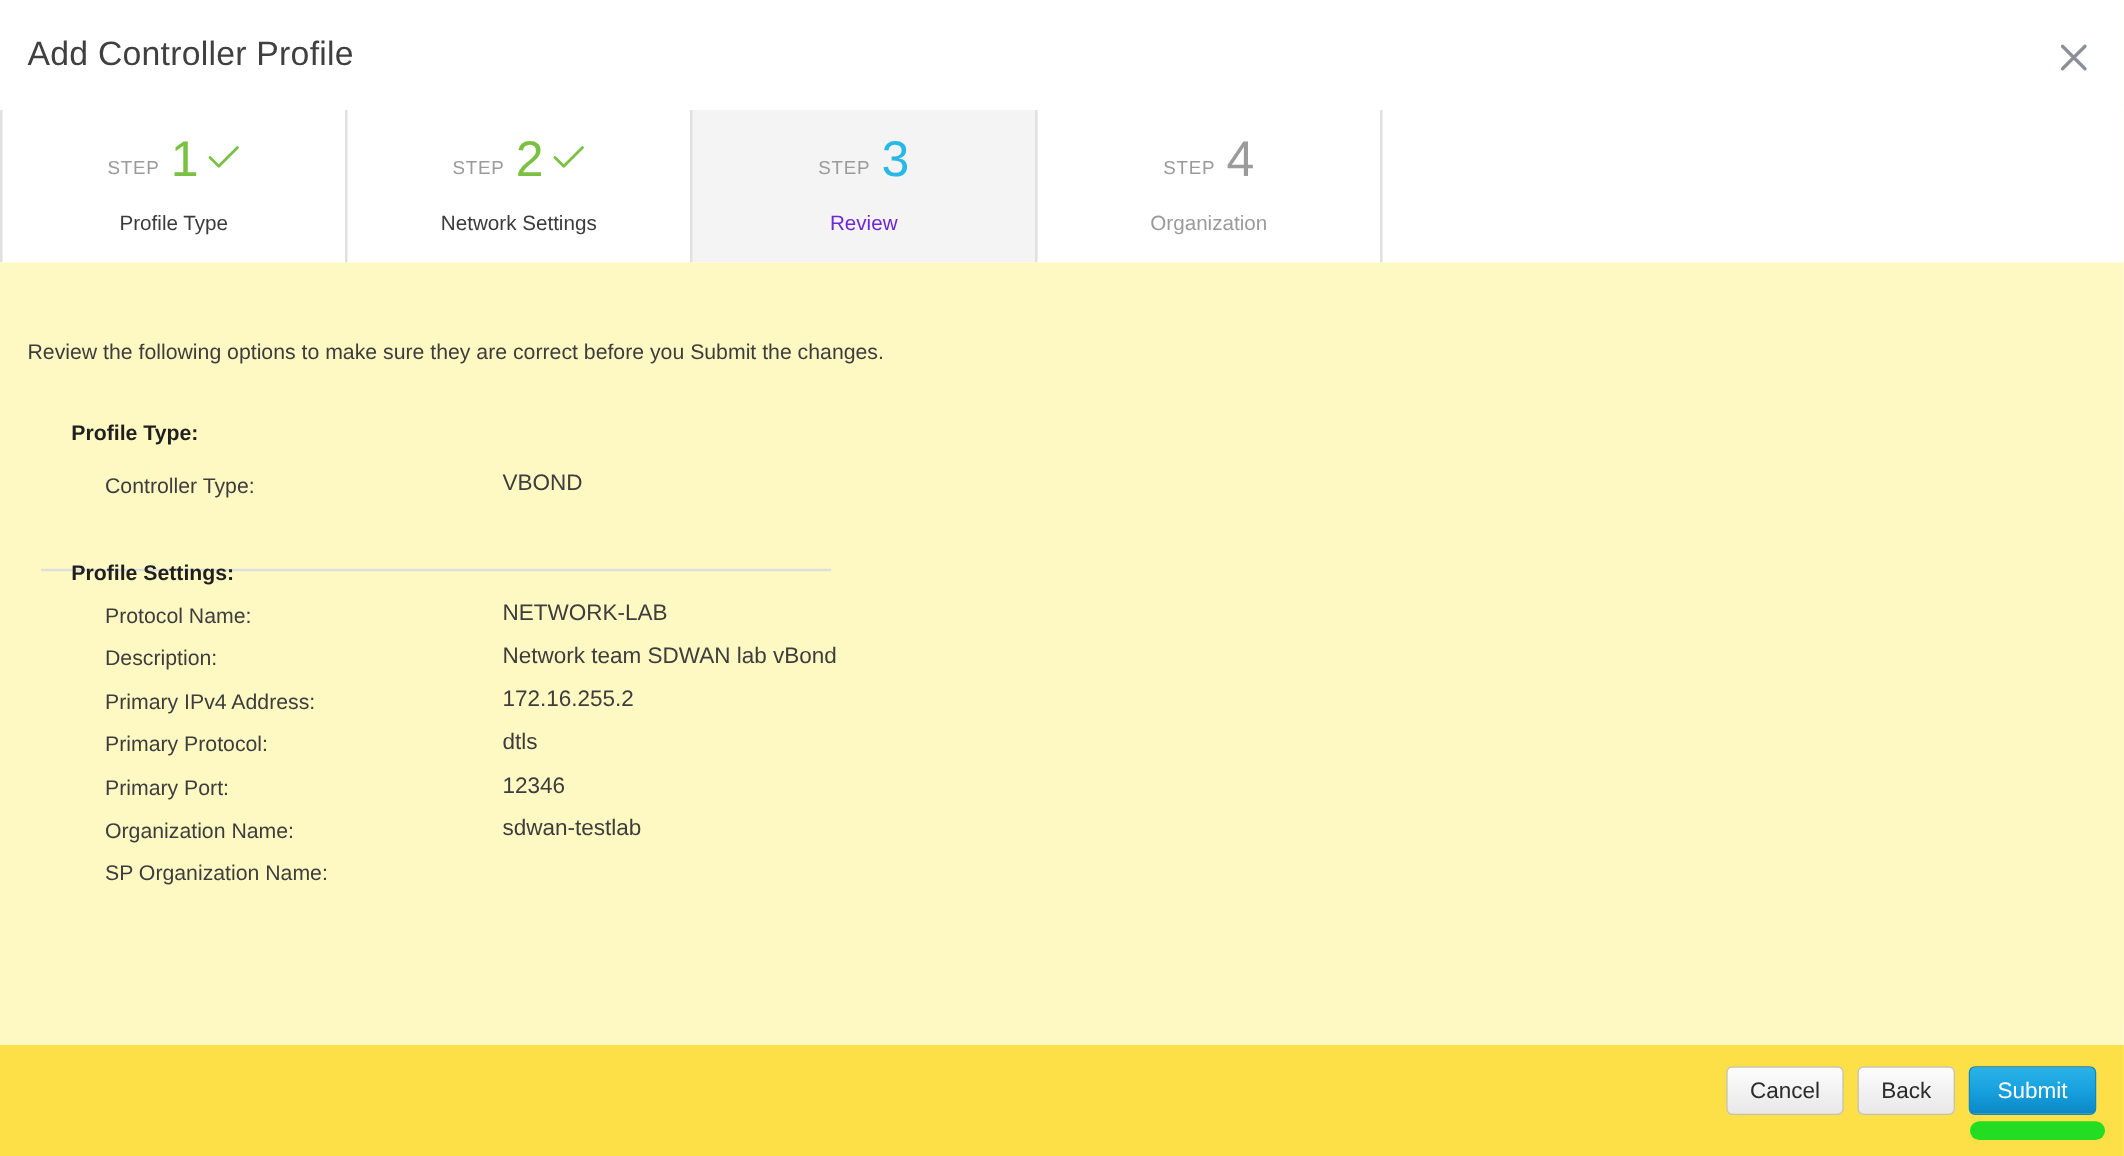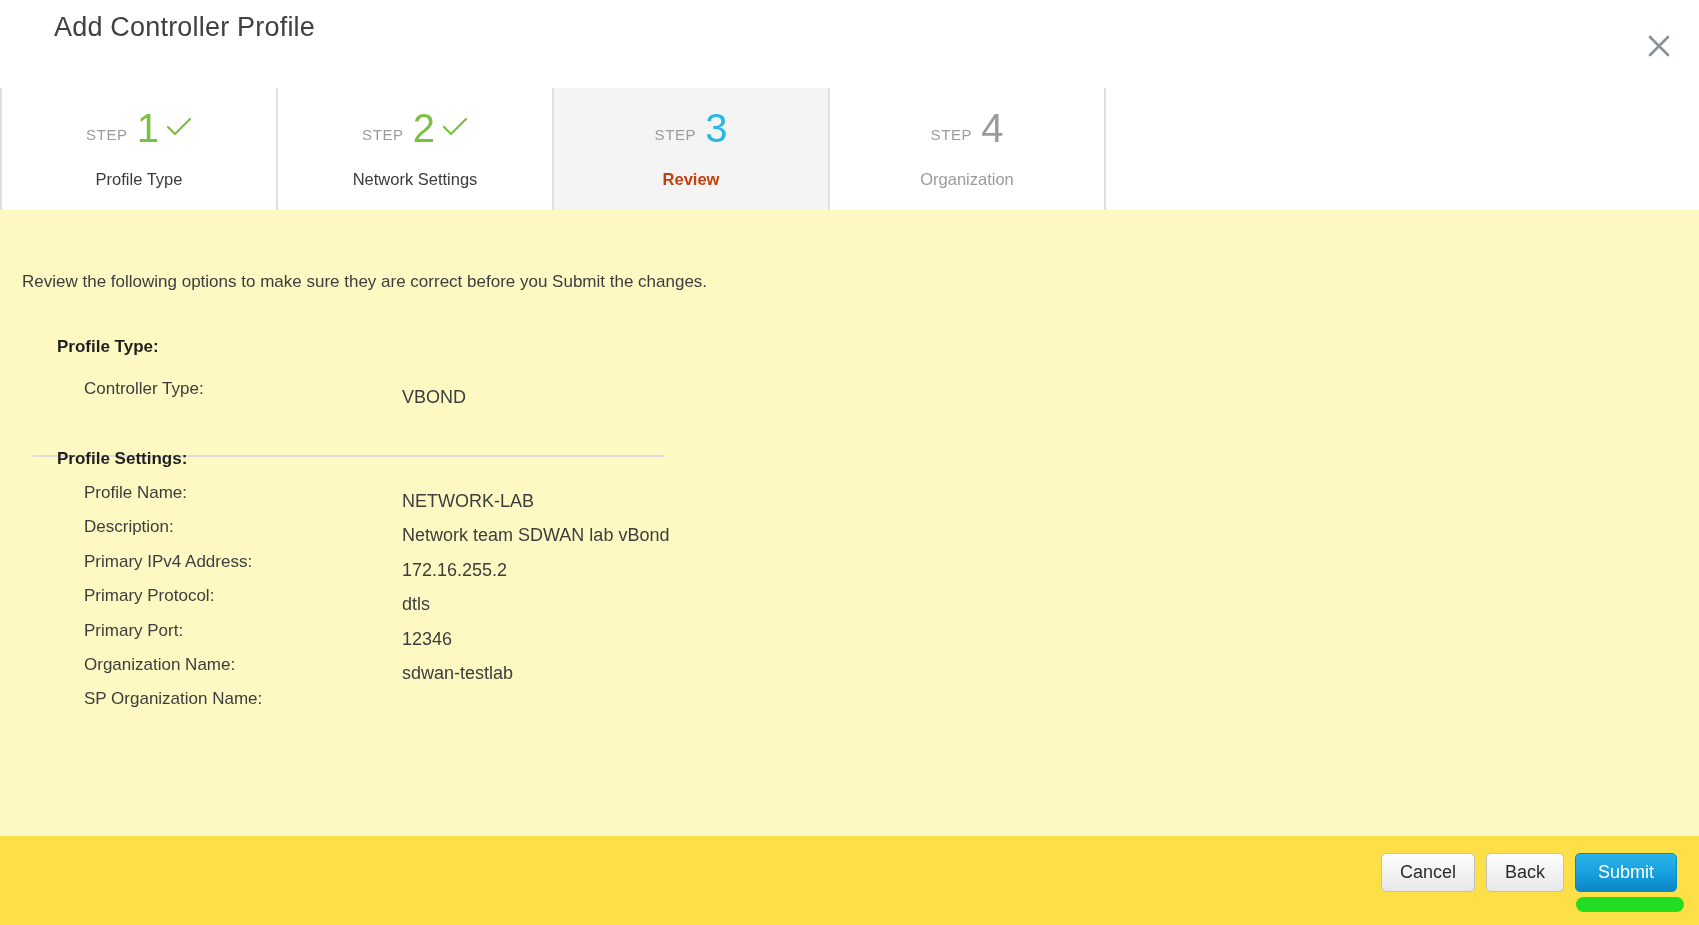--- a/index.html
+++ b/index.html
@@ -20,27 +20,26 @@
   .modal-header {
     position: absolute;
     top: 0; left: 0;
     width: 1699px;
     height: 88px;
     background: #ffffff;
   }
   .modal-title {
     position: absolute;
     left: 22px;
-    top: 12px;
+    top: 28px;
     font-size: 27px;
     font-weight: 400;
     color: #404040;
     letter-spacing: 0.2px;
     white-space: nowrap;
-    margin-left: 32px;
   }
   .close-btn {
     position: absolute;
     right: 18px;
     top: 24px;
     width: 44px;
     height: 44px;
     cursor: pointer;
     background: transparent;
     border: none;
@@ -100,21 +99,21 @@
   .check {
     margin-left: 7px;
     position: relative;
     top: -4px;
   }
   .step-label {
     margin-top: 16px;
     font-size: 16.5px;
     color: #3b3b3b;
   }
-  .step-label.bold { font-weight: bold; color: #c2410c; }
+  .step-label.bold { font-weight: normal; color: #6d28d9; }
   .step-label.muted { color: #9b9b9b; }
   .step-tail {
     width: 2px;
     background: #e0e0e0;
     align-self: stretch;
   }
 
   
   .content {
     position: absolute;
@@ -166,21 +165,20 @@
     color: #3d3d3d;
     white-space: nowrap;
   }
   .kv-value {
     position: absolute;
     left: 402px;
     top: -3px;
     font-size: 18px;
     color: #3d3d3d;
     white-space: nowrap;
-    margin-top: 11px;
   }
 
   
   .footer {
     position: absolute;
     left: 0;
     top: 836px;
     width: 1699px;
     height: 89px;
     background: #fde047;
@@ -298,21 +296,21 @@
       <span class="kv-value">VBOND</span>
     </div>
   </div>
 
   <div class="divider"></div>
 
   <div class="section-heading" id="profile-settings-heading">Profile Settings:</div>
 
   <div class="kv-list" id="profile-settings-list">
     <div class="kv-row">
-      <span class="kv-label">Profile Name:</span>
+      <span class="kv-label">Protocol Name:</span>
       <span class="kv-value">NETWORK-LAB</span>
     </div>
     <div class="kv-row">
       <span class="kv-label">Description:</span>
       <span class="kv-value">Network team SDWAN lab vBond</span>
     </div>
     <div class="kv-row">
       <span class="kv-label">Primary IPv4 Address:</span>
       <span class="kv-value">172.16.255.2</span>
     </div>

